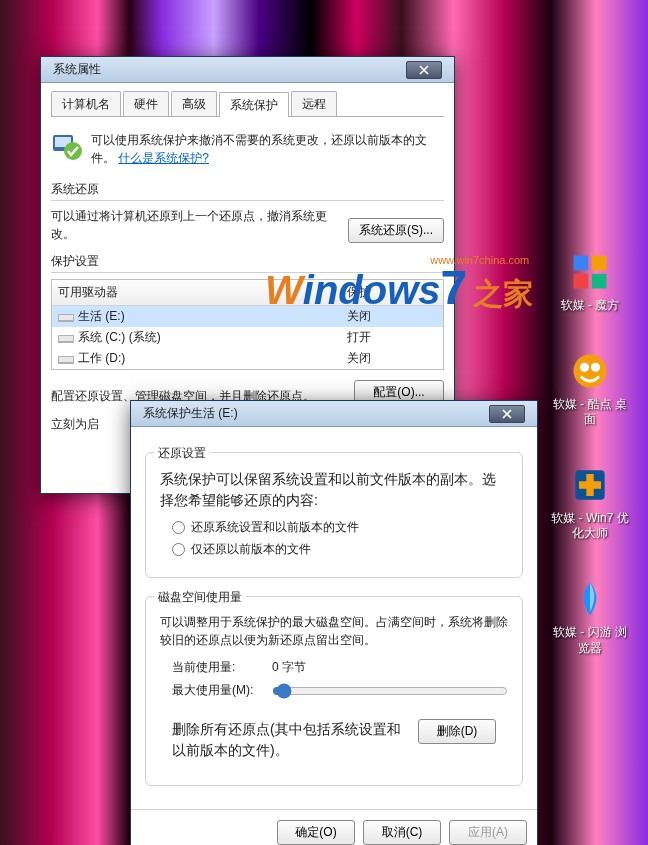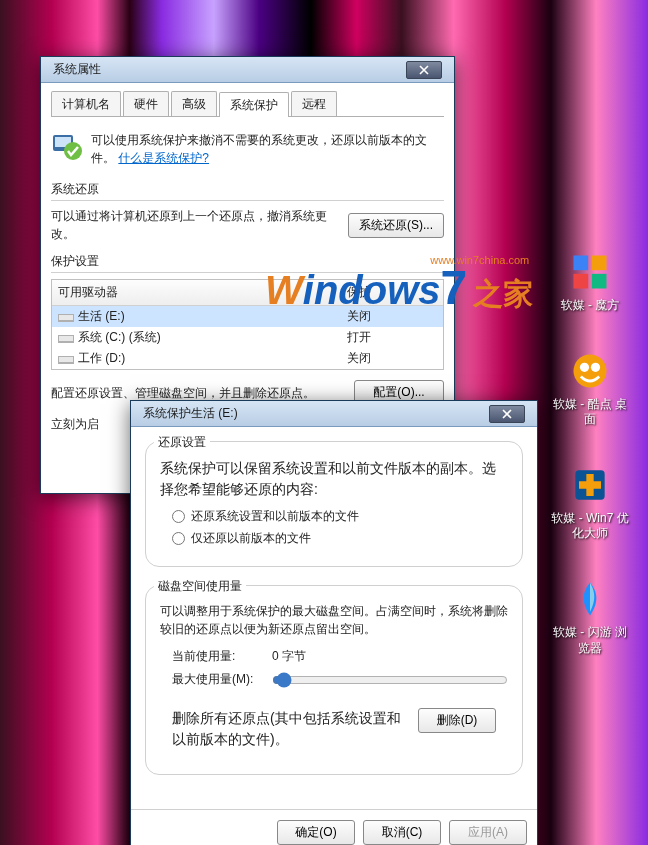--- a/index.html
+++ b/index.html
@@ -34,37 +34,37 @@
     cursor: pointer;
   }
   .body { flex: 1; background: #fff; padding: 8px 10px 10px; font-size: 12px; color: #222; }
   .tabs { display: flex; border-bottom: 1px solid #b0b0b0; margin-bottom: 14px; }
   .tab { padding: 4px 10px 3px; font-size: 12px; border: 1px solid #b0b0b0; border-bottom: none; background: #f5f5f5; margin-right: 2px; border-radius: 2px 2px 0 0; cursor: pointer; }
   .tab.active { background: #fff; position: relative; top: 1px; }
   .info-row { display: flex; gap: 8px; margin-bottom: 14px; }
   .shield { width: 32px; height: 32px; flex-shrink: 0; }
   a.link { color: #0066cc; text-decoration: underline; cursor: pointer; }
   .section-hd { font-size: 12px; color: #1a1a1a; margin: 8px 0 6px; border-bottom: 1px solid #d0d0d0; padding-bottom: 2px; }
-  .row { display: flex; align-items: center; gap: 10px; margin-bottom: 10px; }
+  .row { display: flex; align-items: flex-end; gap: 10px; margin-bottom: 10px; }
   .row .txt { flex: 1; line-height: 1.5; }
   .btn {
     padding: 3px 10px; font-size: 12px; border: 1px solid #888; background: linear-gradient(#fdfdfd,#e8e8e8);
     border-radius: 3px; cursor: pointer; min-width: 90px; text-align: center;
   }
   .btn:disabled, .btn.disabled { color: #999; cursor: default; }
   .drive-box { border: 1px solid #c0c0c0; background: #fff; font-size: 12px; }
   .drive-hd { display: flex; background: linear-gradient(#fdfdfd,#eee); border-bottom: 1px solid #d0d0d0; padding: 4px 6px; }
   .drive-hd > div:first-child { flex: 1; }
   .drive-hd > div:last-child { width: 90px; }
   .drive-row { display: flex; align-items: center; padding: 2px 6px; cursor: pointer; }
   .drive-row.sel { background: #cce4ff; }
   .drive-row > div:first-child { flex: 1; display: flex; align-items: center; gap: 4px; }
   .drive-row > div:last-child { width: 90px; }
   .drive-ic { width: 16px; height: 12px; }
-  .group-box { position: relative; border: 1px solid #d0d0d0; border-radius: 14px; padding: 16px 14px 14px; margin-bottom: 18px; }
+  .group-box { position: relative; border: 1px solid #d0d0d0; border-radius: 6px; padding: 16px 14px 14px; margin-bottom: 18px; margin-top: 11px; }
   .group-box > .leg { position: absolute; top: -8px; left: 8px; background: #fff; padding: 0 4px; font-size: 12px; }
   .radio-row { display: flex; align-items: center; gap: 6px; margin: 5px 0 5px 12px; font-size: 12px; }
   .radio-row input { cursor: pointer; }
   .usage-row { display: flex; align-items: center; margin: 6px 0 6px 12px; font-size: 12px; }
   .usage-row .lab { width: 100px; }
   .slider { flex: 1; accent-color: #3a78c8; }
   .btns-right { display: flex; justify-content: flex-end; gap: 8px; padding: 10px; border-top: 1px solid #d0d0d0; }
   .del-row { display: flex; align-items: flex-start; gap: 12px; margin: 20px 12px 10px; }
   .del-row .t { flex: 1; font-size: 14px; line-height: 1.5; }
   .watermark {

